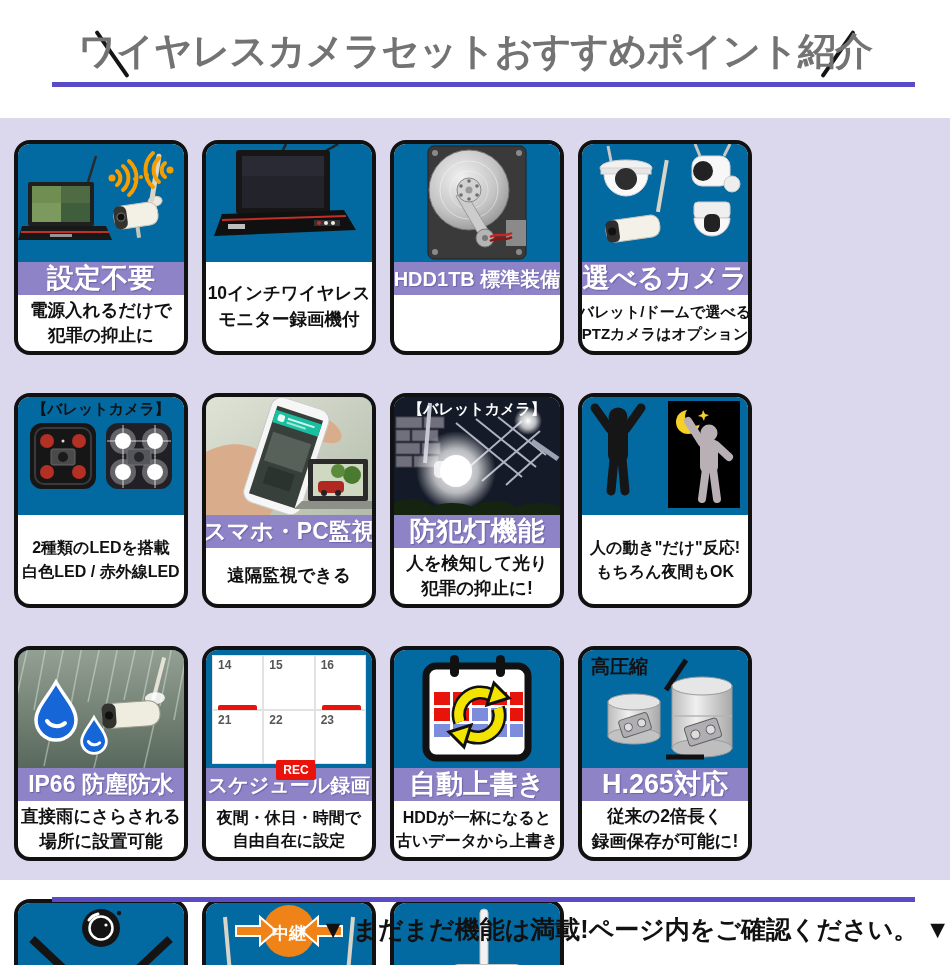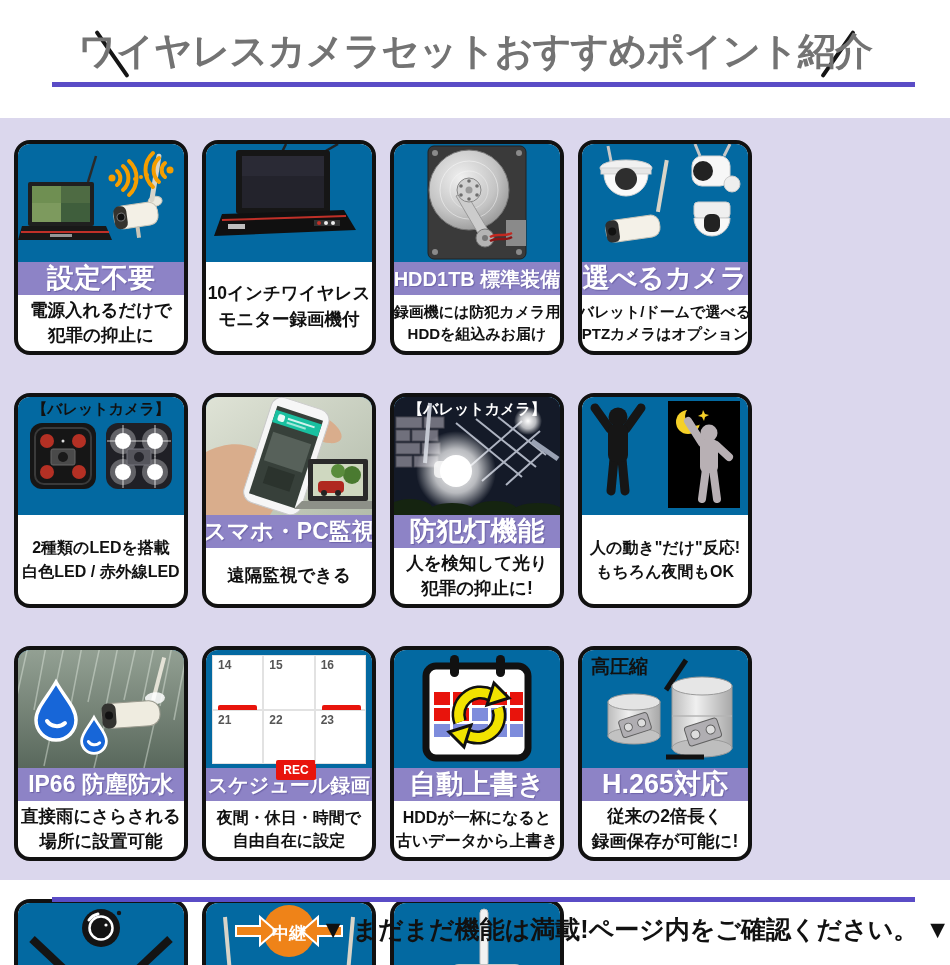--- a/index.html
+++ b/index.html
@@ -172,24 +172,20 @@
         <circle cx="83" cy="51" r="1.8"></circle>
             <circle cx="75" cy="55" r="1.8"></circle>
         <circle cx="67" cy="51" r="1.8"></circle>
             <circle cx="67" cy="42" r="1.8"></circle>
           </g>
         <path d="M96,93 C104,88 108,94 118,89" stroke="#c22820" stroke-width="2.5" fill="none"></path>
         <path d="M96,97 C104,92 110,98 118,93" stroke="#8c1414" stroke-width="2.5" fill="none"></path>
       </svg>
     </div>
     <div class="card-banner b-sm">HDD1TB 標準装備</div>
-    <div class="card-desc d-sm">
-      <div>録画機には防犯カメラ用</div>
-      <div>HDDを組込みお届け</div>
-    </div>
   </div>
 
   <div class="card">
     <div class="card-img">
       <svg viewBox="0 0 166 118">
         <line x1="30" y1="22" x2="26" y2="2" stroke="#c8c8c8" stroke-width="3"></line>
         <ellipse cx="44" cy="24" rx="26" ry="8" fill="#f1f1f1" stroke="#cccccc"></ellipse>
         <rect x="19" y="24" width="50" height="6" fill="#e6e6e6" stroke="#d2d2d2"></rect>
         <path d="M22,30 A22,22 0 0 0 66,30 Z" fill="#fafafa" stroke="#d8d8d8"></path>
         <circle cx="44" cy="35" r="11" fill="#2e2e2e"></circle>

